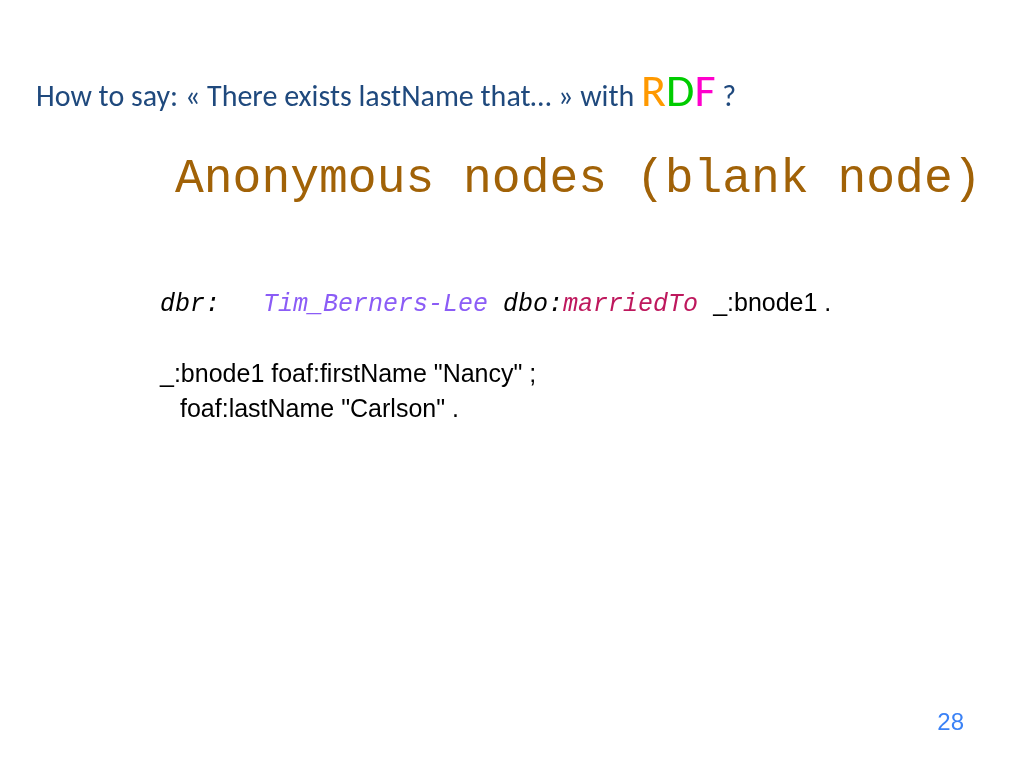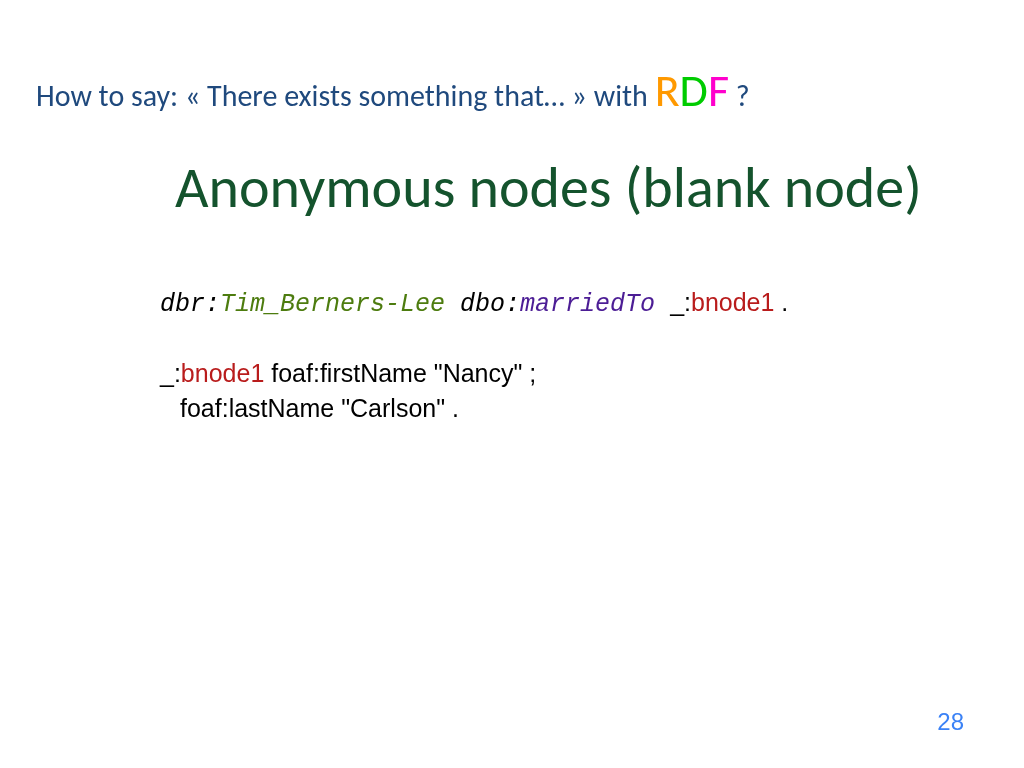--- a/index.html
+++ b/index.html
@@ -34,44 +34,46 @@
     }
     .rdf-f {
       font-size: 46px;
       color: #ff00cc;
       font-weight: 400;
     }
     .title {
       position: absolute;
       top: 152px;
       left: 175px;
-      font-size: 58px;
-      color: #14532d;
+      font-size: 48px;
+      color: #a16207;
       font-weight: 400;
+      font-family: Liberation Mono, monospace;
     }
     .code-block {
       position: absolute;
       top: 285px;
       left: 160px;
       font-size: 25px;
       line-height: 1.4;
       color: #000000;
     }
     .mono {
       font-family: Consolas, 'Courier New', monospace;
       font-style: italic;
     }
     .orange {
-      color: #4d7c0f;
+      color: #8b5cf6;
+      margin-left: 43px;
     }
     .green {
-      color: #4c1d95;
+      color: #be185d;
     }
     .magenta {
-      color: #b91c1c;
+      color: #000000;
     }
     .sans {
       font-family: Arial, sans-serif;
     }
     .page-number {
       position: absolute;
       bottom: 32px;
       right: 60px;
       font-size: 24px;
       font-family: Arial, sans-serif;
@@ -81,21 +83,21 @@
       margin-top: 34px;
     }
     .indent {
       padding-left: 20px;
     }
   </style>
 </head>
 <body>
 
 <div class="header-line">
-  <span>How to say: « There exists something that… » with </span><span class="rdf-r">R</span><span class="rdf-d">D</span><span class="rdf-f">F</span><span> ?</span>
+  <span>How to say: « There exists lastName that… » with </span><span class="rdf-r">R</span><span class="rdf-d">D</span><span class="rdf-f">F</span><span> ?</span>
 </div>
 
 <div class="title">Anonymous nodes (blank node)</div>
 
 <div class="code-block">
   <div>
     <span class="mono">dbr:</span><span class="mono orange">Tim_Berners-Lee</span><span class="mono"> dbo:</span><span class="mono green">marriedTo</span><span class="mono">  </span><span class="sans">_:</span><span class="sans magenta">bnode1</span><span class="sans"> .</span>
   </div>
   <div class="code-line2">
     <span class="sans">_:</span><span class="sans magenta">bnode1</span><span class="sans"> foaf:firstName "Nancy" ;</span>

